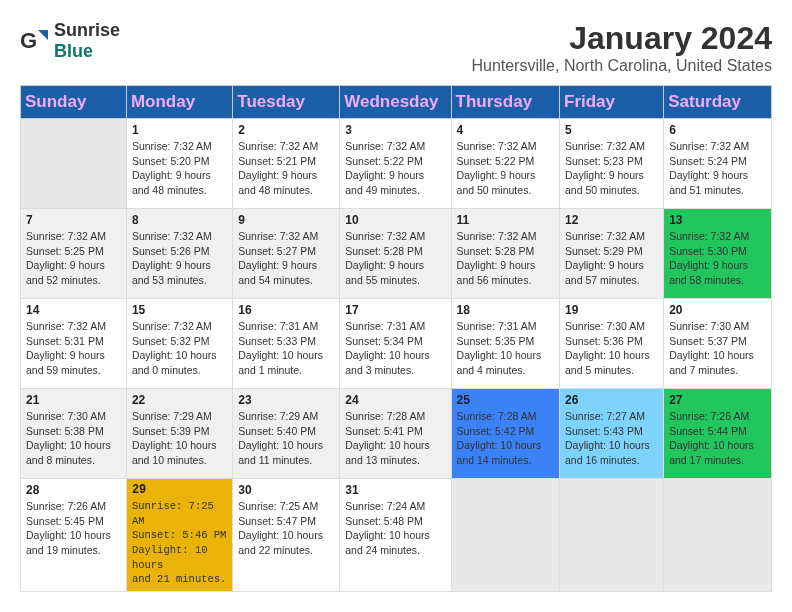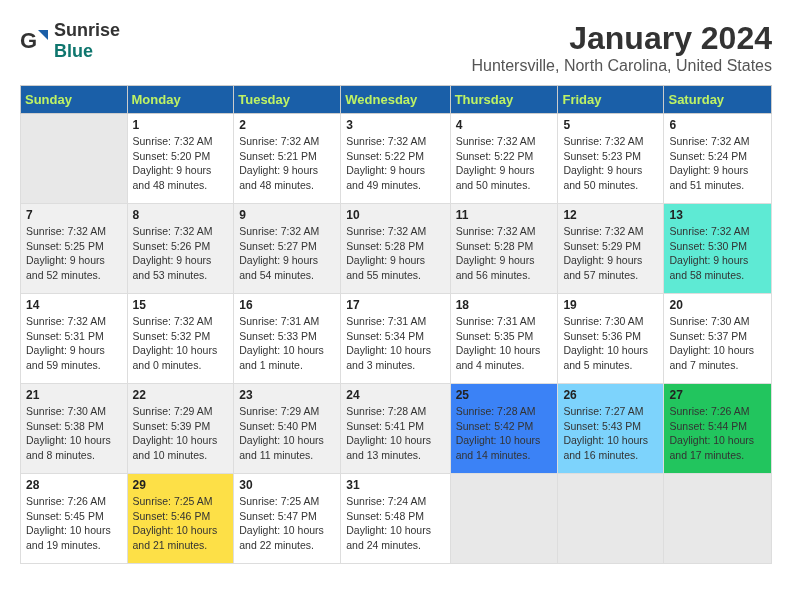--- a/index.html
+++ b/index.html
@@ -47,24 +47,24 @@
       font-size: 16px;
       color: #555;
     }
     .calendar {
       width: 100%;
       border-collapse: collapse;
       font-size: 11px;
     }
     .calendar th {
       background-color: #1a5fa8;
-      color: #bef264;
+      color: #f0abfc;
       padding: 6px 4px;
       text-align: left;
-      font-size: 13px;
+      font-size: 17px;
       font-weight: bold;
       border: 1px solid #ccc;
     }
     .calendar td {
       vertical-align: top;
       padding: 4px 5px;
       border: 1px solid #ddd;
       height: 90px;
       width: 113px;
       background: #fff;
@@ -202,21 +202,21 @@
 Daylight: 9 hours
 and 56 minutes.</div>
         </td>
         <td style="background-color: rgb(240, 240, 240);">
           <span class="day-number">12</span>
           <div class="day-info" style="white-space: pre-line;">Sunrise: 7:32 AM
 Sunset: 5:29 PM
 Daylight: 9 hours
 and 57 minutes.</div>
         </td>
-        <td style="background-color: #5eead4;">
+        <td style="background-color: #22c55e;">
           <span class="day-number">13</span>
           <div class="day-info" style="white-space: pre-line;">Sunrise: 7:32 AM
 Sunset: 5:30 PM
 Daylight: 9 hours
 and 58 minutes.</div>
         </td>
       </tr>
       <tr style="background-color: rgb(255, 255, 255);">
         <td style="background-color: rgb(255, 255, 255);">
           <span class="day-number">14</span>
@@ -320,21 +320,21 @@
         </td>
       </tr>
       <tr style="background-color: rgb(255, 255, 255);">
         <td style="background-color: rgb(255, 255, 255);">
           <span class="day-number">28</span>
           <div class="day-info" style="white-space: pre-line;">Sunrise: 7:26 AM
 Sunset: 5:45 PM
 Daylight: 10 hours
 and 19 minutes.</div>
         </td>
-        <td style="background-color: #fde047;">
+        <td style="background-color: #eab308; font-family: Liberation Mono, monospace;">
           <span class="day-number">29</span>
           <div class="day-info" style="white-space: pre-line;">Sunrise: 7:25 AM
 Sunset: 5:46 PM
 Daylight: 10 hours
 and 21 minutes.</div>
         </td>
         <td style="background-color: rgb(255, 255, 255);">
           <span class="day-number">30</span>
           <div class="day-info" style="white-space: pre-line;">Sunrise: 7:25 AM
 Sunset: 5:47 PM

